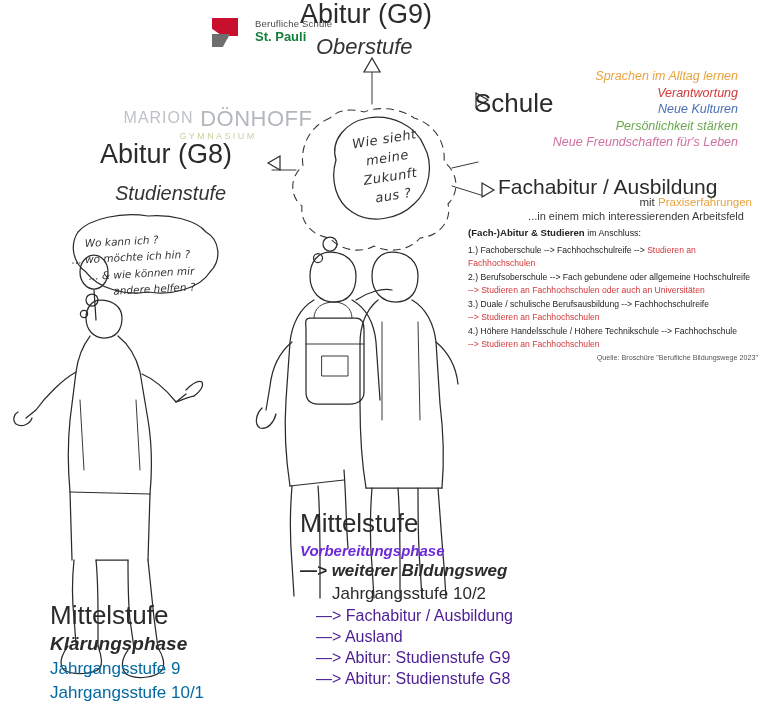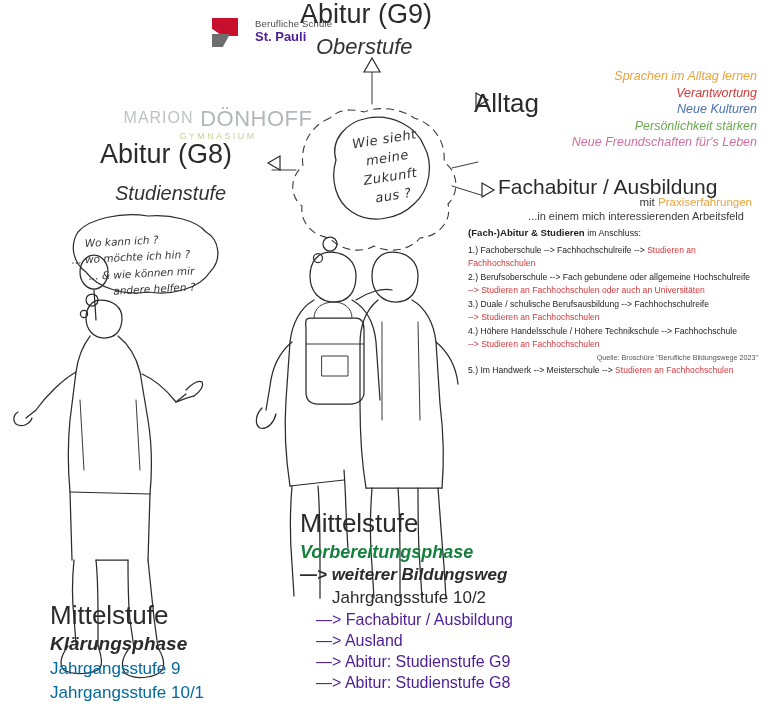--- a/index.html
+++ b/index.html
@@ -37,21 +37,21 @@
     clip-path: polygon(0 0, 100% 0, 100% 100%, 40% 100%, 0 60%);
   }
   #logo-stpauli .mark .grey {
     position: absolute; left: 0; top: 16px;
     width: 18px; height: 13px;
     background: #6e6e6e;
     clip-path: polygon(0 0, 100% 0, 60% 100%, 0 100%);
   }
   #logo-stpauli .txt { line-height: 1.15; padding-top: 1px; }
   #logo-stpauli .l1 { font-size: 9.5px; color: #4a4a4a; letter-spacing: .2px; }
-  #logo-stpauli .l2 { font-size: 13px; font-weight: bold; color: #4c1d95; }
+  #logo-stpauli .l2 { font-size: 13px; font-weight: bold; color: #15803d; }
 
   #logo-donhoff {
     left: 118px; top: 108px;
     width: 200px;
     text-align: center;
     line-height: 1;
     opacity: .75;
   }
   #logo-donhoff .dh-top {
     font-size: 22px;
@@ -80,21 +80,21 @@
 
   #lbl-ausland { left: 474px; top: 88px; font-size: 26px; color: #2b2b2b; }
 
   #lbl-abitur-g8 { left: 100px; top: 140px; }
   #lbl-studienstufe { left: 115px; top: 182px; font-size: 20px; font-style: italic; color: #333; }
 
   #lbl-fachabitur { left: 498px; top: 175px; font-size: 21px; color: #2b2b2b; }
 
   
   #ausland-keywords {
-    left: 487px; top: 68px;
+    left: 468px; top: 68px;
     width: 270px;
     text-align: right;
     line-height: 1.32;
   }
   #ausland-keywords div { font-size: 12.5px; font-style: italic; }
   .kw-orange { color: #e8a33d; }
   .kw-red    { color: #d2373a; }
   .kw-blue   { color: #4a6fb5; }
   .kw-green  { color: #6aa84f; }
   .kw-pink   { color: #d06fa0; }
@@ -173,21 +173,21 @@
 
   
   #block-klaerung { left: 50px; top: 600px; width: 260px; }
   #block-klaerung .h { font-size: 26px; color: #2b2b2b; }
   #block-klaerung .s { font-size: 19px; font-weight: bold; font-style: italic; color: #2b2b2b; margin-top: 2px; }
   #block-klaerung .l { font-size: 17px; color: #0369a1; margin-top: 4px; }
 
   
   #block-mittelstufe { left: 300px; top: 508px; width: 330px; }
   #block-mittelstufe .h { font-size: 26px; color: #2b2b2b; }
-  #block-mittelstufe .s1 { font-size: 18px; font-weight: bold; font-style: italic; color: #15803d; margin-top: 3px; }
+  #block-mittelstufe .s1 { font-size: 15px; font-weight: bold; font-style: italic; color: #6d28d9; margin-top: 3px; }
   #block-mittelstufe .s2 { font-size: 17px; font-weight: bold; font-style: italic; color: #2b2b2b; margin-top: 2px; }
   #block-mittelstufe .jg { font-size: 17px; color: #2b2b2b; margin-top: 3px; margin-left: 32px; }
   #block-mittelstufe .opt { font-size: 16px; color: #4c1d95; margin-left: 16px; margin-top: 3px; }
 
   
   #art, #arrows { left: 0; top: 0; width: 768px; height: 711px; }
   #art { pointer-events: none; }
   .ink { fill: none; stroke: #2b2b2b; stroke-width: 1.25; stroke-linecap: round; stroke-linejoin: round; }
   .ink-thin { fill: none; stroke: #3a3a3a; stroke-width: 1; stroke-linecap: round; }
   .ink-dash { fill: none; stroke: #3a3a3a; stroke-width: 1.1; stroke-linecap: round; stroke-dasharray: 7 6; }
@@ -310,21 +310,21 @@
     <div class="dh-top">
       <span class="m">MARION</span>
       <span>DÖNHOFF</span>
     </div>
     <div class="dh-sub">GYMNASIUM</div>
   </div>
 
   <div id="lbl-abitur-g9" class="abs big">Abitur (G9)</div>
   <div id="lbl-oberstufe" class="abs">Oberstufe</div>
 
-  <div id="lbl-ausland" class="abs">Alltag</div>
+  <div id="lbl-ausland" class="abs">Schule</div>
 
   <div id="lbl-abitur-g8" class="abs big">Abitur (G8)</div>
   <div id="lbl-studienstufe" class="abs">Studienstufe</div>
 
   <div id="lbl-fachabitur" class="abs">Fachabitur / Ausbildung</div>
 
   <div id="ausland-keywords" class="abs">
     <div class="kw-orange">Sprachen im Alltag lernen</div>
     <div class="kw-red">Verantwortung</div>
     <div class="kw-blue">Neue Kulturen</div>
@@ -360,24 +360,20 @@
     </div>
 
     <div class="row">
       <span>4.)</span>
       <span>Höhere Handelsschule / Höhere Technikschule --&gt; Fachhochschule</span>
       <div class="cont">--&gt; Studieren an Fachhochschulen</div>
     </div>
 
     <div class="src">Quelle: Broschüre "Berufliche Bildungswege 2023"</div>
 
-    <div class="row">
-      <span>5.)</span>
-      <span>Im Handwerk --&gt; Meisterschule --&gt;</span><span class="cont"> Studieren an Fachhochschulen</span>
-    </div>
   </div>
 
   <div id="bubble-group" class="abs">
     <div id="bubble-text">
       <span class="l2">Wie sieht</span>
       <span class="l2">meine</span>
       <span class="l2">Zukunft</span>
       <span class="l2">aus ?</span>
     </div>
   </div>

